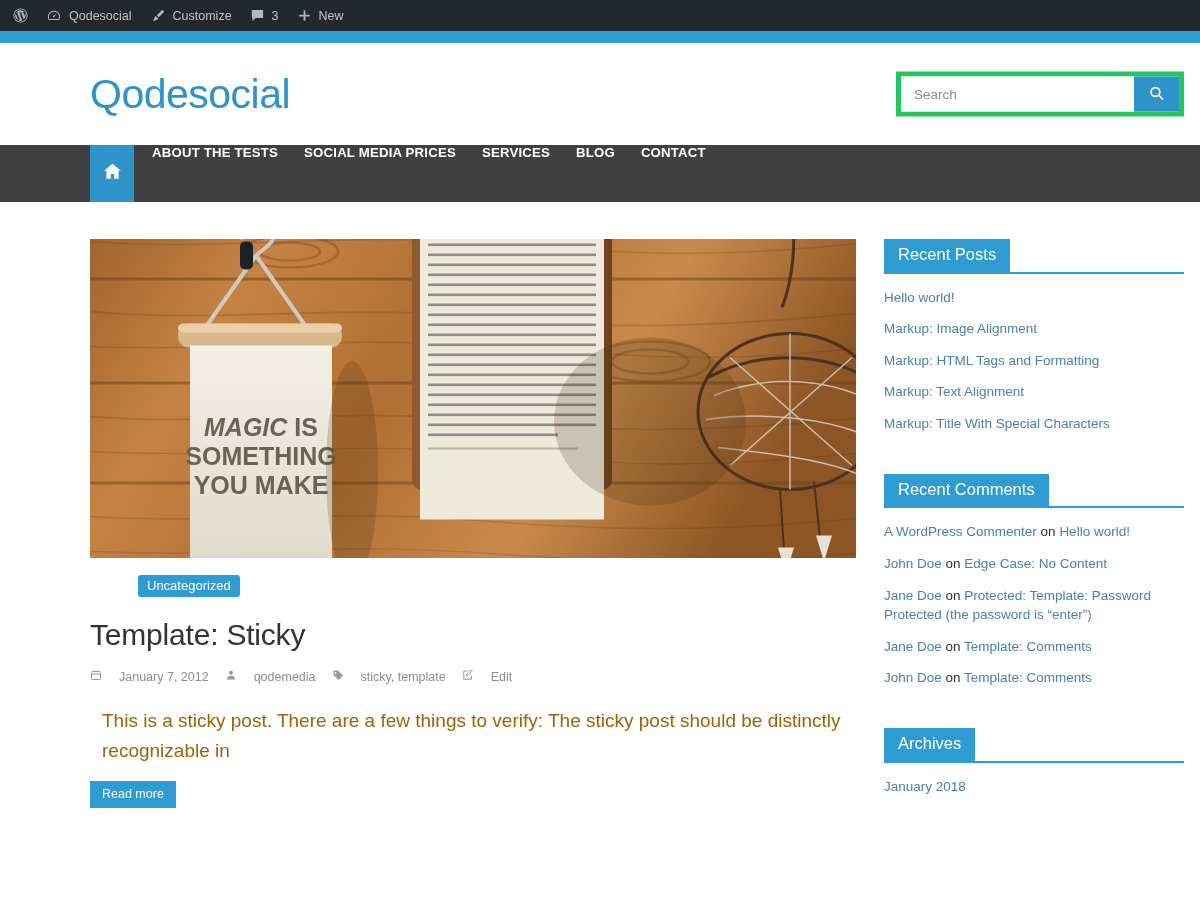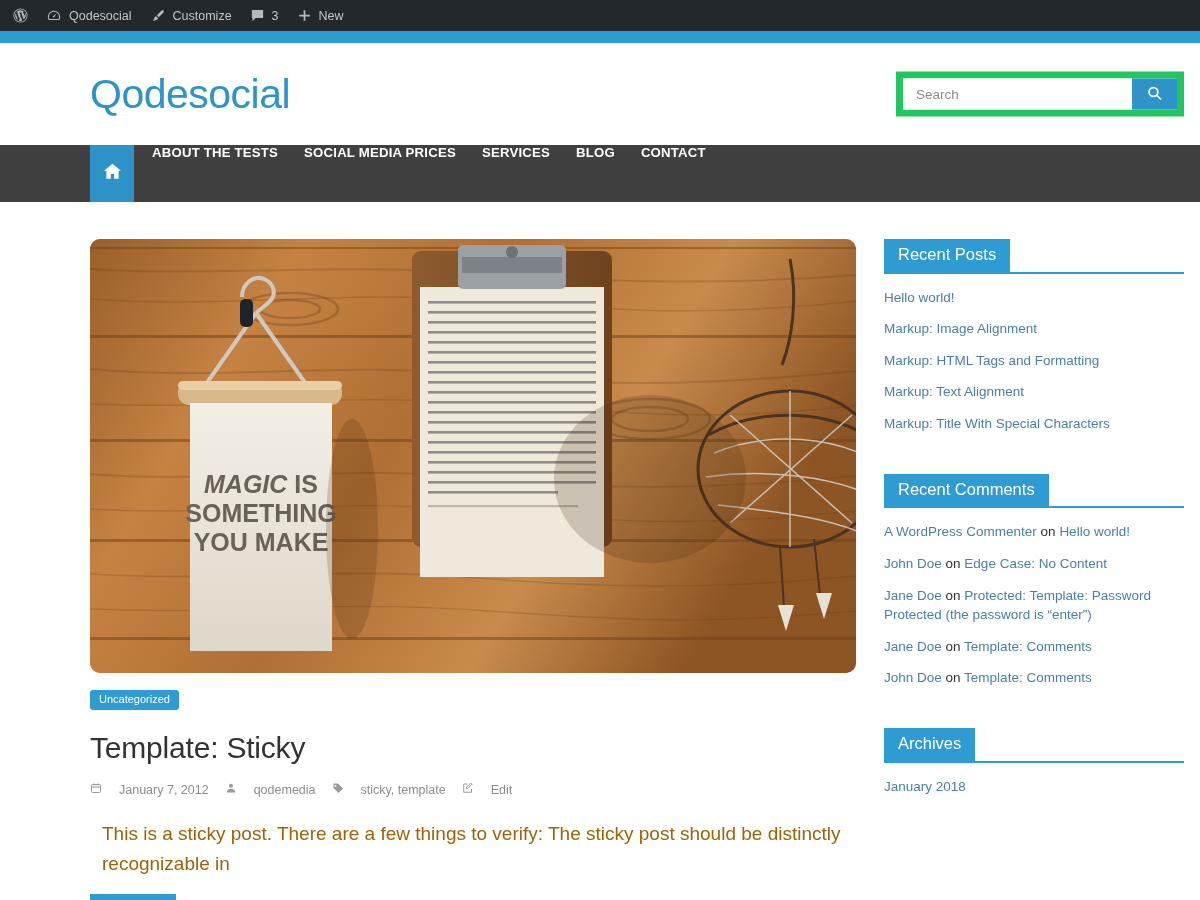--- a/index.html
+++ b/index.html
@@ -41,21 +41,21 @@
     position: absolute; left: 90px; top: 50%;
     transform: translateY(-50%);
     font-size: 41px; font-weight: 400; letter-spacing: -0.5px;
     color: #2e93c9;
     text-decoration: none;
   }
   .searchform {
     position: absolute; right: 16px; top: 50%;
     transform: translateY(-50%);
     display: flex; height: 45px; width: 288px;
-    border: 7px solid #22c55e;
+    border: 5px solid #22c55e;
   }
   .searchform input {
     flex: 1; border: 0; outline: 0;
     padding: 0 13px; font-size: 13.5px;
     font-family: "Liberation Sans", sans-serif;
     color: #555; background: #fff;
   }
   .searchform input::placeholder { color: #8b8b8b; }
   .searchbtn {
     width: 45px; border: 0; cursor: pointer;
@@ -89,35 +89,34 @@
   .wrap {
     display: flex; width: 100%;
     padding: 0 16px 0 90px;
     gap: 28px;
   }
   .content { width: 766px; padding-top: 37px; }
   .sidebar { width: 300px; padding-top: 37px; }
 
   
   .featured {
-    width: 766px; height: 434px;
+    width: 766px; height: 319px;
     overflow: hidden; position: relative;
     background: #c4b5fd;
     display: block;
-    border-radius: 10px;
   }
   .featured svg { display: block; width: 100%; height: 100%; }
 
   
   .cat-badge {
     display: inline-block;
     background: #2e9bd2; color: #fff;
-    font-size: 11px; padding: 4px 9px 5px;
+    font-size: 13px; padding: 4px 9px 5px;
     border-radius: 3px; margin-top: 17px;
-    text-decoration: none; line-height: 1;
+    text-decoration: none; line-height: 1; margin-left: 48px;
   }
   .post-title {
     font-size: 30px; font-weight: 400; color: #333;
     margin-top: 21px; letter-spacing: -0.2px;
   }
   .post-meta {
     display: flex; align-items: center; gap: 16px;
     margin-top: 17px; font-size: 12.5px; color: #8d8d8d;
     flex-wrap: wrap;
   }

